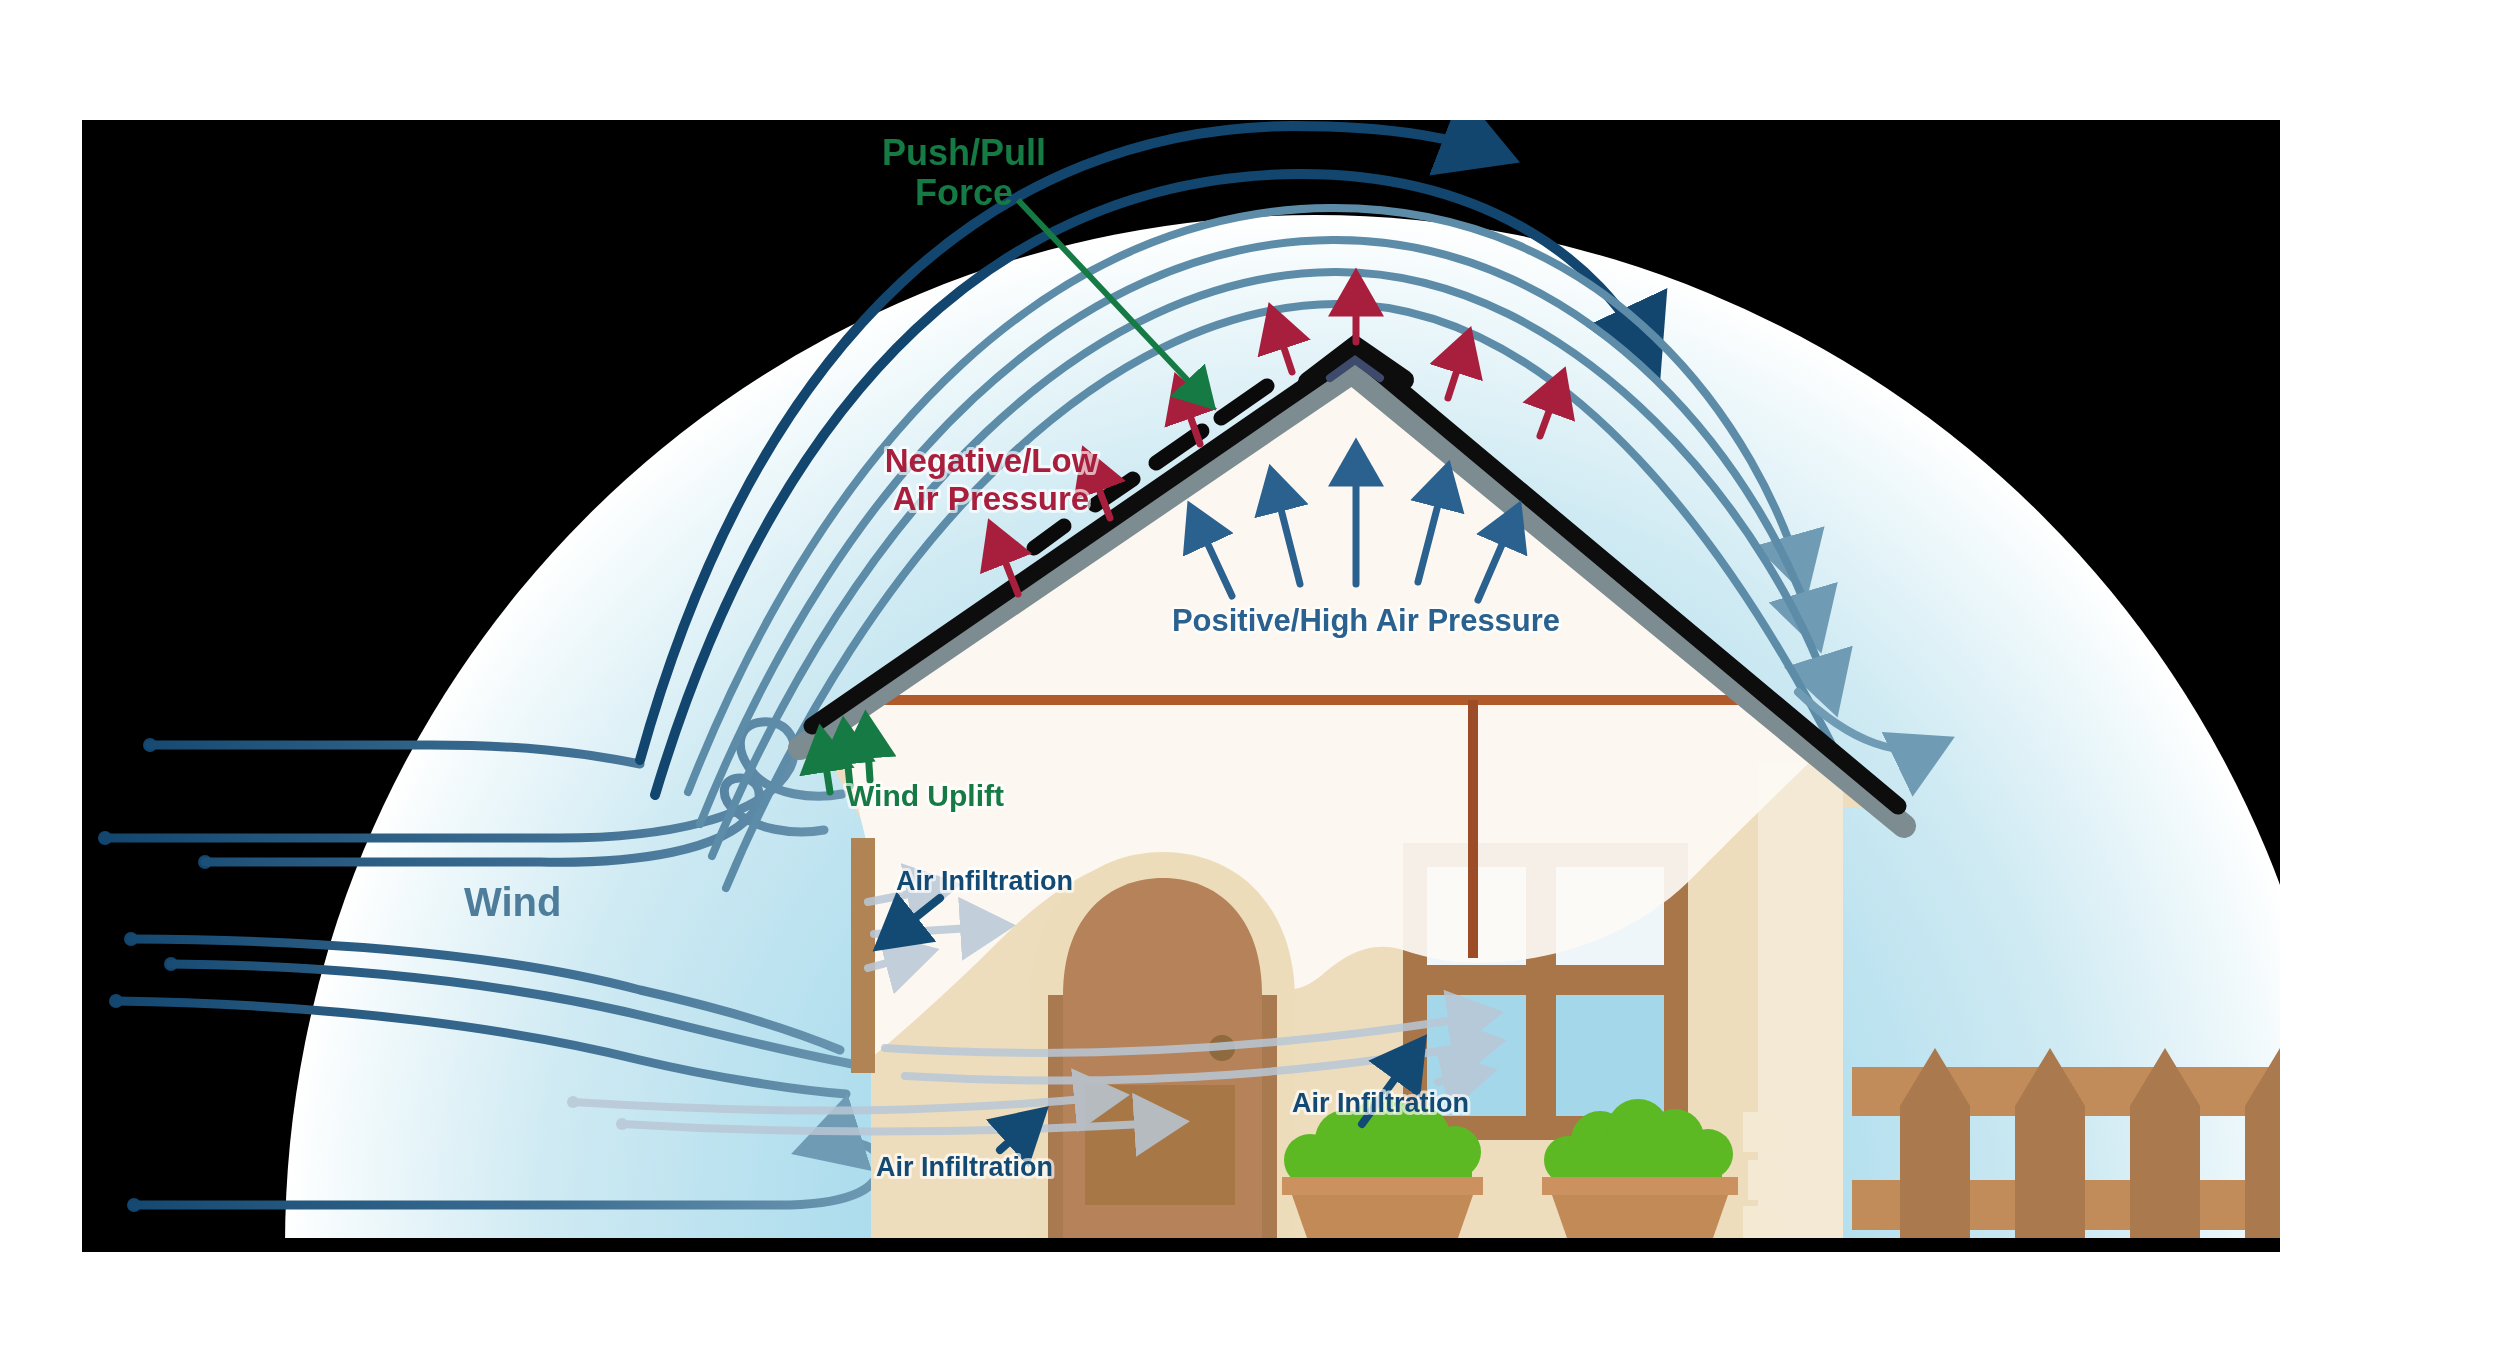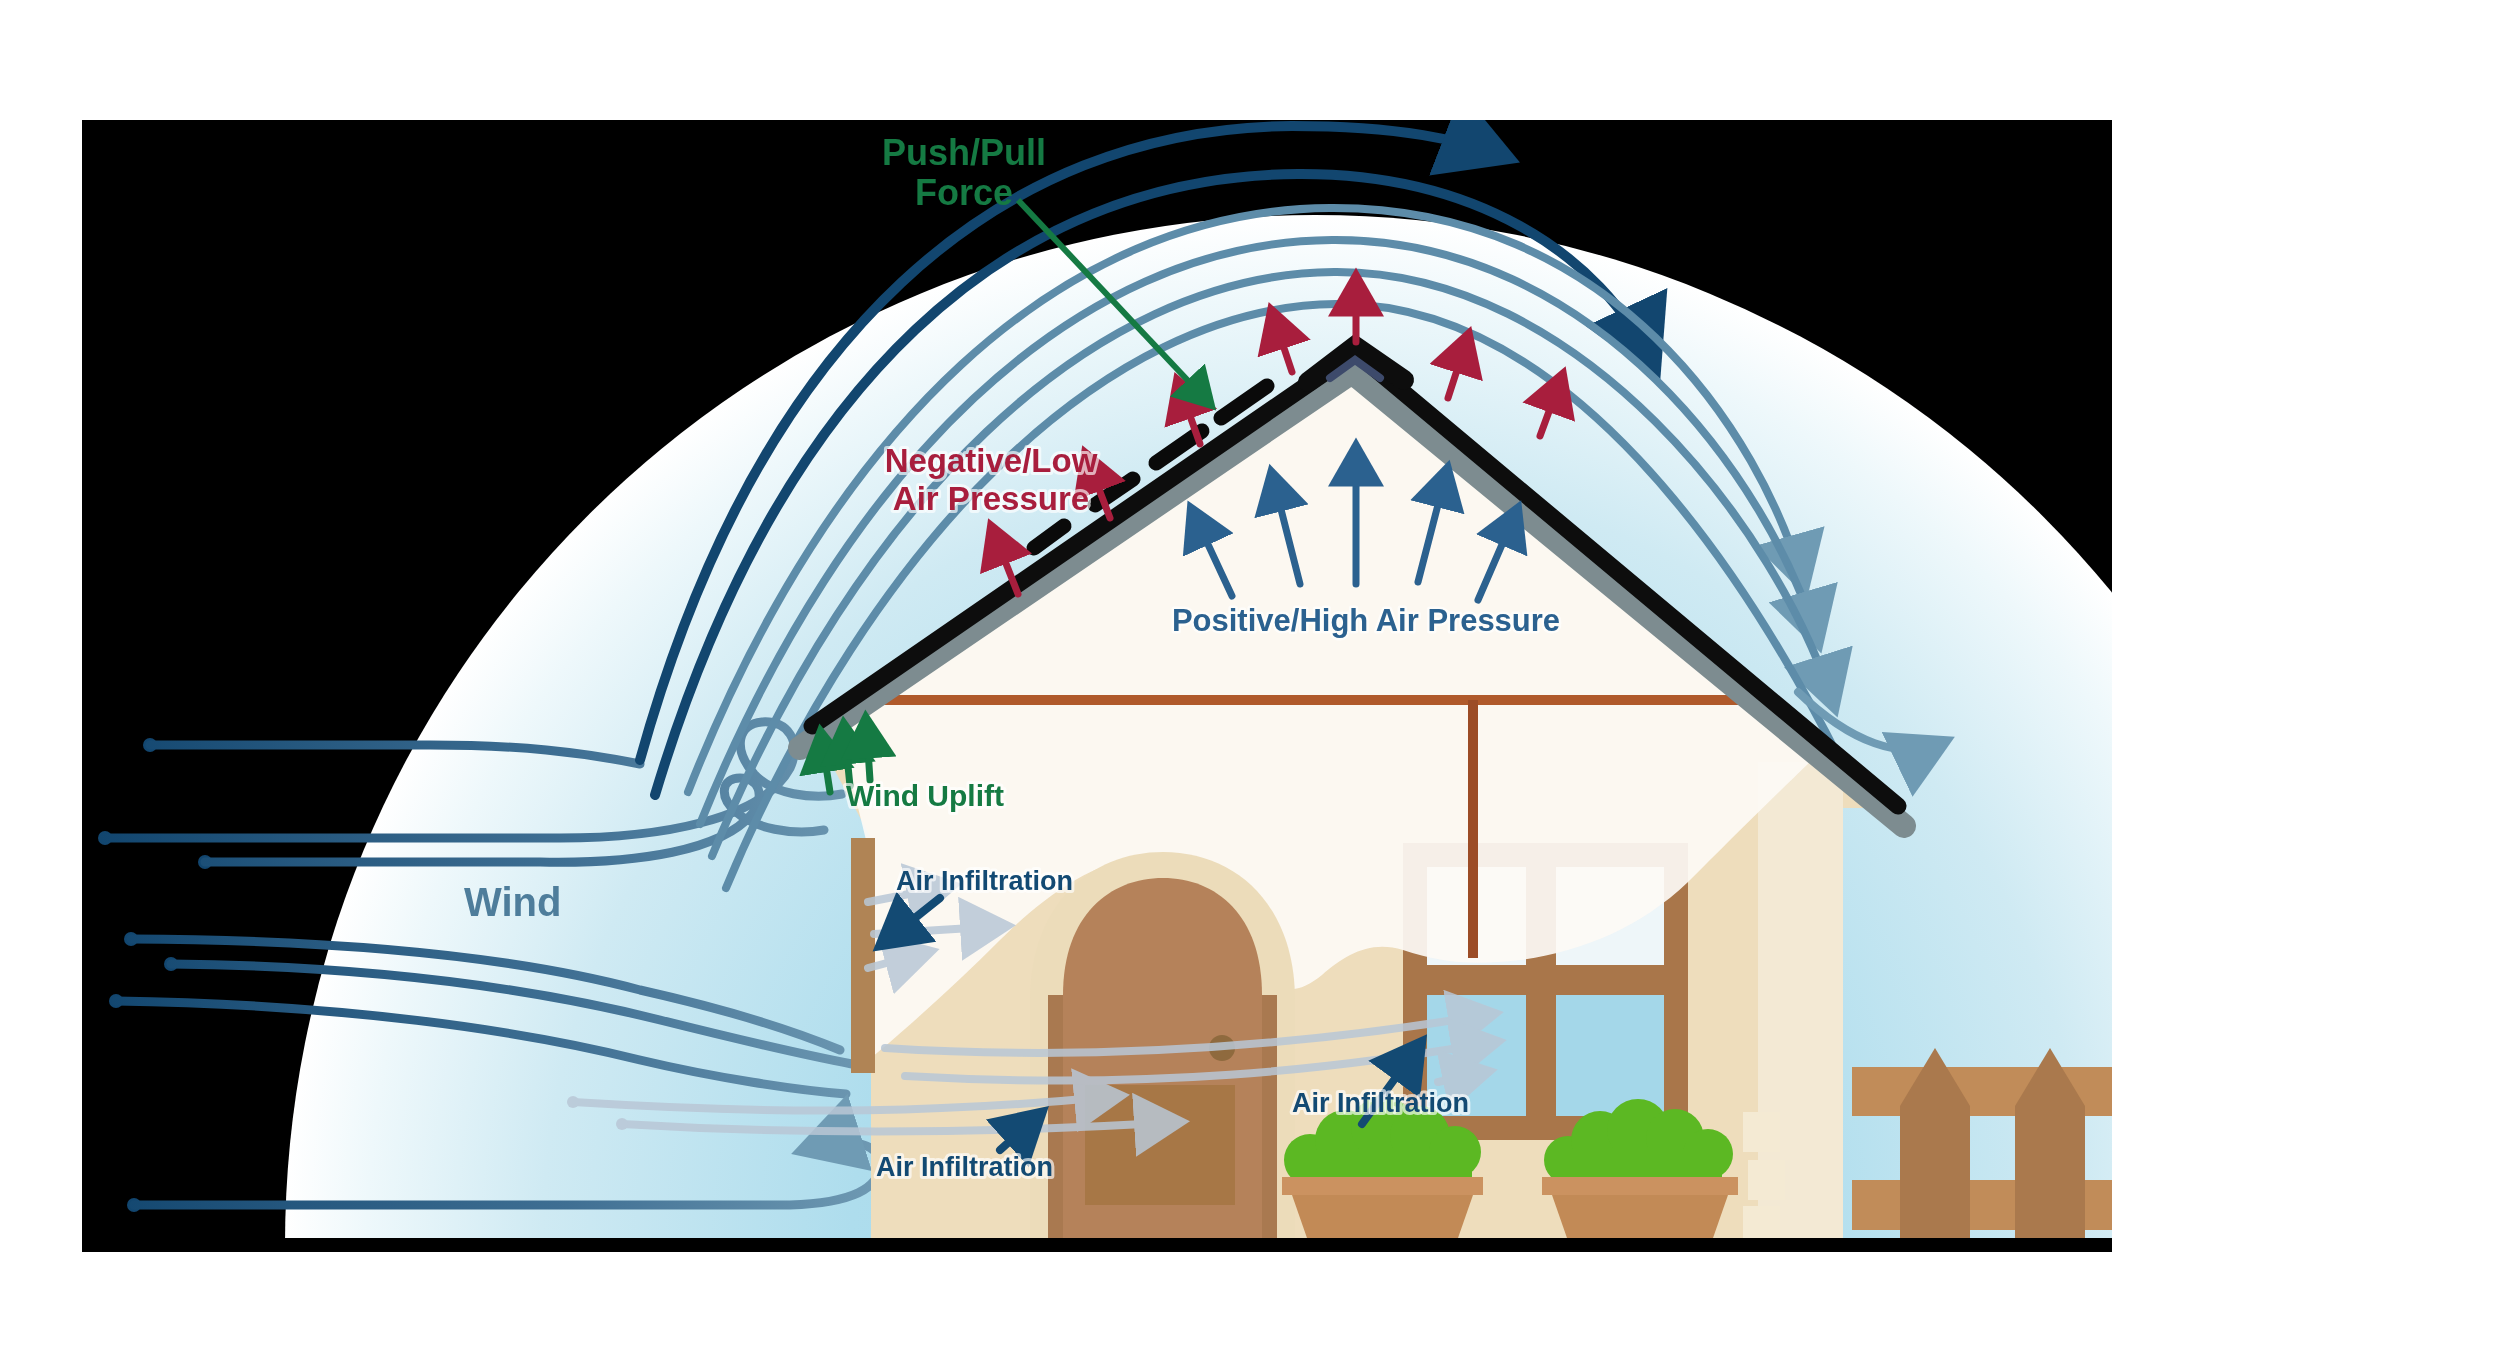--- a/index.html
+++ b/index.html
@@ -1,16 +1,16 @@
 <!DOCTYPE html>
 <html><head>
 <meta charset="utf-8">
 <style>
   html,body{margin:0;padding:0;background:#ffffff;}
-  .stage{position:relative;width:2112px;height:1354px;background:#ffffff;overflow:hidden;
+  .stage{position:relative;width:2280px;height:1354px;background:#ffffff;overflow:hidden;
          font-family:"Liberation Sans",sans-serif;}
   svg{position:absolute;left:0;top:0;}
   text{font-family:"Liberation Sans","DejaVu Sans",sans-serif;font-weight:bold;
        paint-order:stroke;stroke:#ffffff;stroke-opacity:0.65;stroke-linejoin:round;}
 </style>
 </head>
 <body>
 
 <div class="stage">
 <svg width="2500" height="1354" viewBox="0 0 2500 1354">

